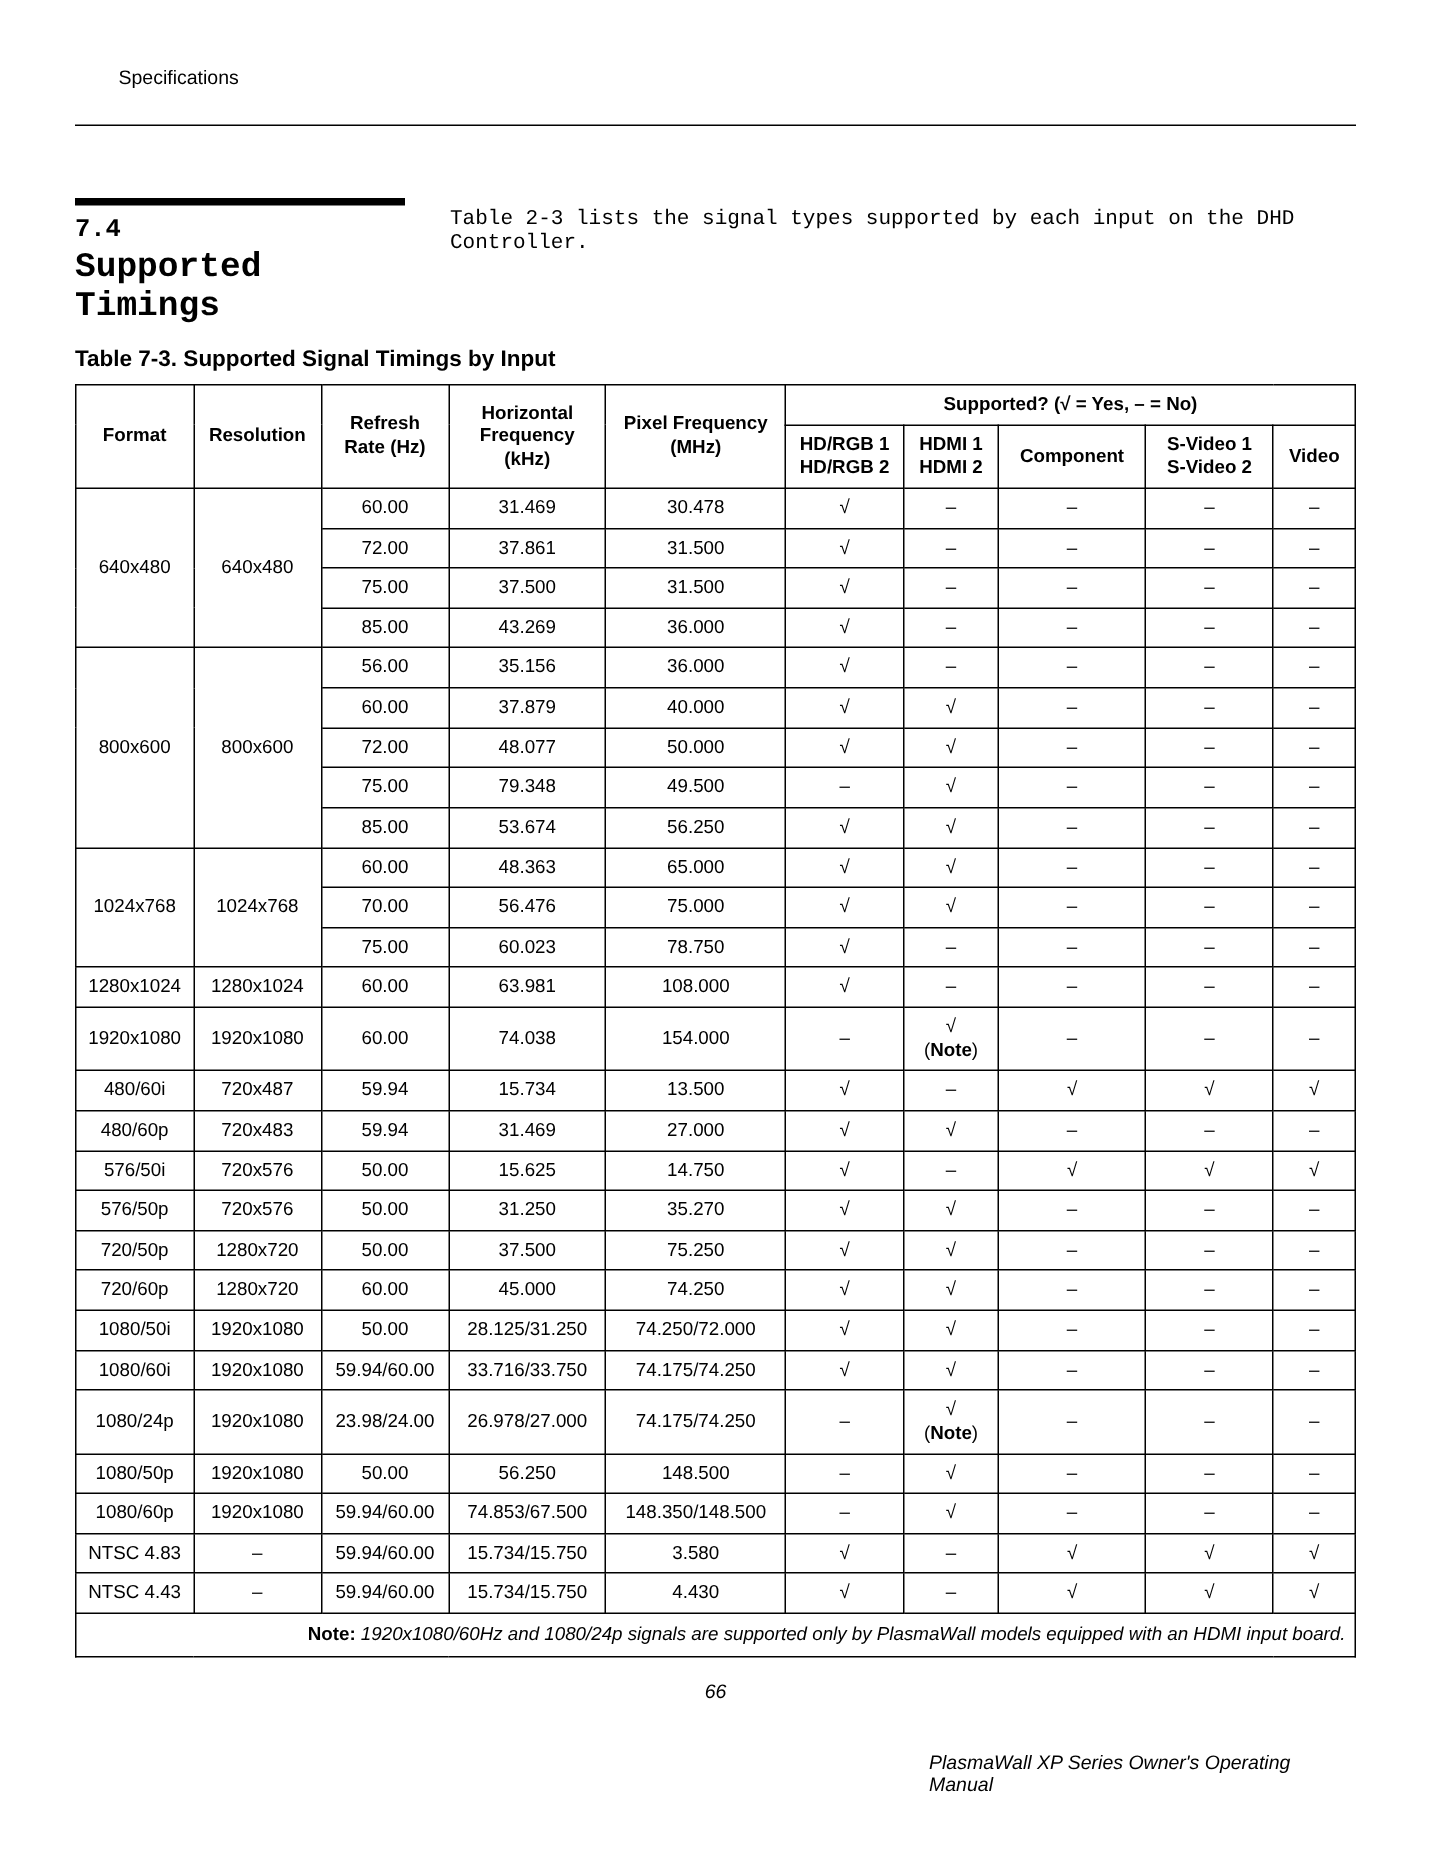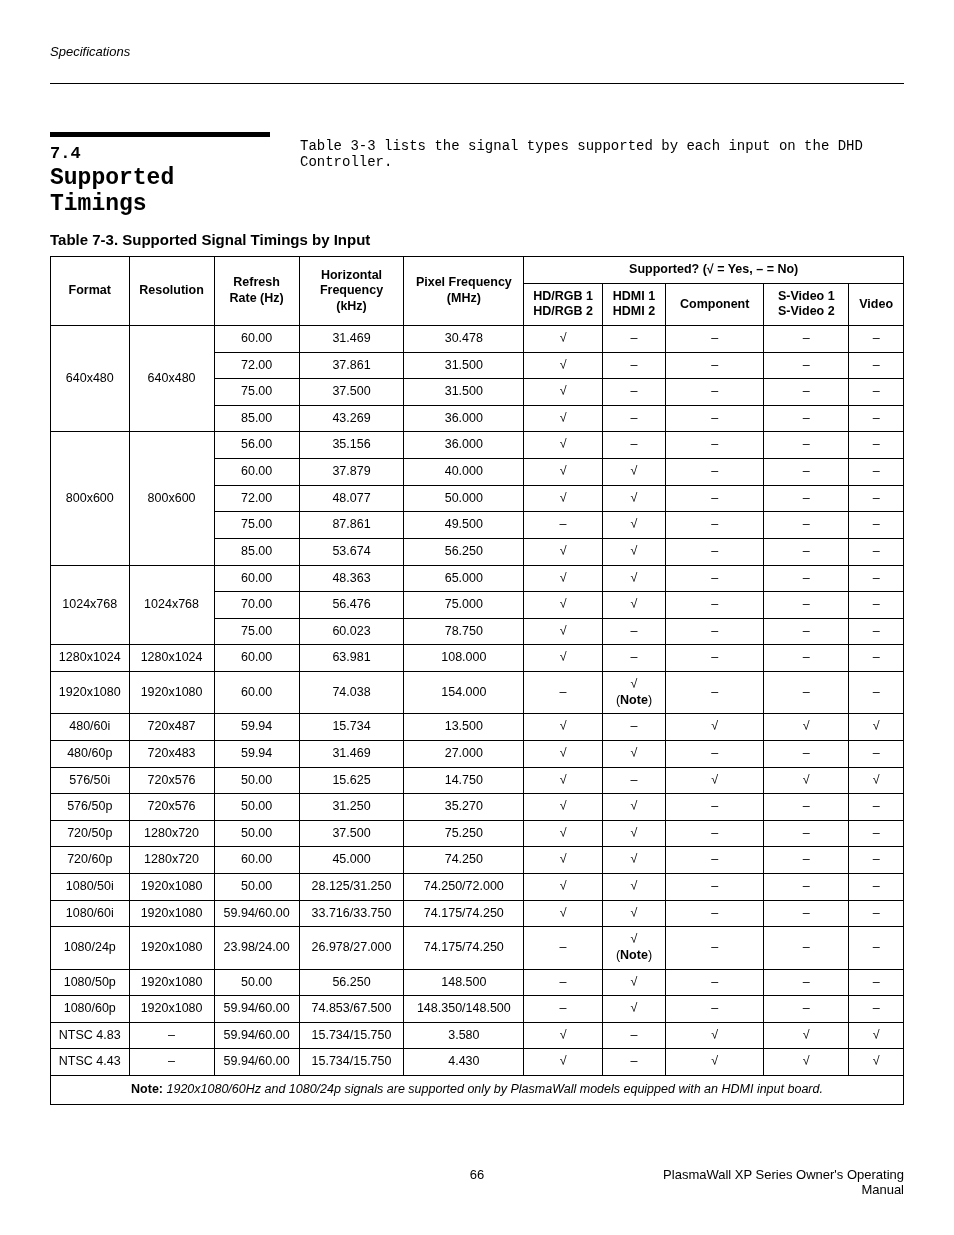--- a/index.html
+++ b/index.html
@@ -9,23 +9,23 @@
     height: 1235px;
     font-family: Arial, Helvetica, sans-serif;
     color: #000;
     background: #fff;
     box-sizing: border-box;
     padding: 44px 50px 38px 50px;
     position: relative;
     font-size: 13px;
   }
   .running-head {
-    font-style: italic;
     font-size: 13px;
     margin-bottom: 8px;
+    margin-left: 29px;
   }
   .thin-rule {
     border: none;
     border-top: 1.5px solid #000;
     margin: 24px 0 48px 0;
   }
   .sec-wrap {
     display: flex;
     align-items: flex-start;
     margin-bottom: 14px;
@@ -70,21 +70,21 @@
     border: 1px solid #000;
     padding: 5px 4px;
     text-align: center;
     vertical-align: middle;
     line-height: 1.25;
   }
   table.tim th {
     font-weight: bold;
   }
   table.tim td.note-row {
-    text-align: center;
+    text-align: right;
     font-style: italic;
     padding: 6px 6px;
   }
   table.tim td.note-row b {
     font-style: normal;
   }
   col.c-format   { width: 72px; }
   col.c-res      { width: 78px; }
   col.c-refresh  { width: 78px; }
   col.c-hfreq    { width: 96px; }
@@ -95,40 +95,41 @@
   col.c-svid     { width: 78px; }
   col.c-vid      { width: 50px; }
   .footer {
     position: absolute;
     bottom: 38px;
     left: 50px;
     right: 50px;
     display: flex;
     justify-content: space-between;
     font-size: 13px;
+    font-style: italic;
   }
   .footer .page { text-align: center; flex: 1; }
-  .footer .right { text-align: right; flex: 1; }
+  .footer .right { text-align: left; flex: 1; margin-top: 47px; }
   .footer .left { flex: 1; }
   .check::before { content: "\221A"; font-family: Arial, sans-serif; }
   .dash::before  { content: "\2013"; }
 </style>
 </head>
 <body>
 
 <div class="running-head">Specifications</div>
 <hr class="thin-rule">
 
 <div class="sec-wrap">
   <div class="sec-label">
     <div class="sec-bar"></div>
     <div class="sec-num">7.4</div>
     <div class="sec-title">Supported Timings</div>
   </div>
-  <div class="sec-text">Table 3-3 lists the signal types supported by each input on the DHD Controller.</div>
+  <div class="sec-text">Table 2-3 lists the signal types supported by each input on the DHD Controller.</div>
 </div>
 
 <div class="table-caption">Table 7-3. Supported Signal Timings by Input</div>
 
 <table class="tim">
   <colgroup>
     <col class="c-format">
       <col class="c-res">
       <col class="c-refresh">
       <col class="c-hfreq">
@@ -232,21 +233,21 @@
         <td>48.077</td>
         <td>50.000</td>
         <td><span class="check"></span></td>
         <td><span class="check"></span></td>
         <td><span class="dash"></span></td>
         <td><span class="dash"></span></td>
         <td><span class="dash"></span></td>
       </tr>
       <tr>
         <td>75.00</td>
-        <td>87.861</td>
+        <td>79.348</td>
         <td>49.500</td>
         <td><span class="dash"></span></td>
         <td><span class="check"></span></td>
         <td><span class="dash"></span></td>
         <td><span class="dash"></span></td>
         <td><span class="dash"></span></td>
       </tr>
       <tr>
         <td>85.00</td>
         <td>53.674</td>

